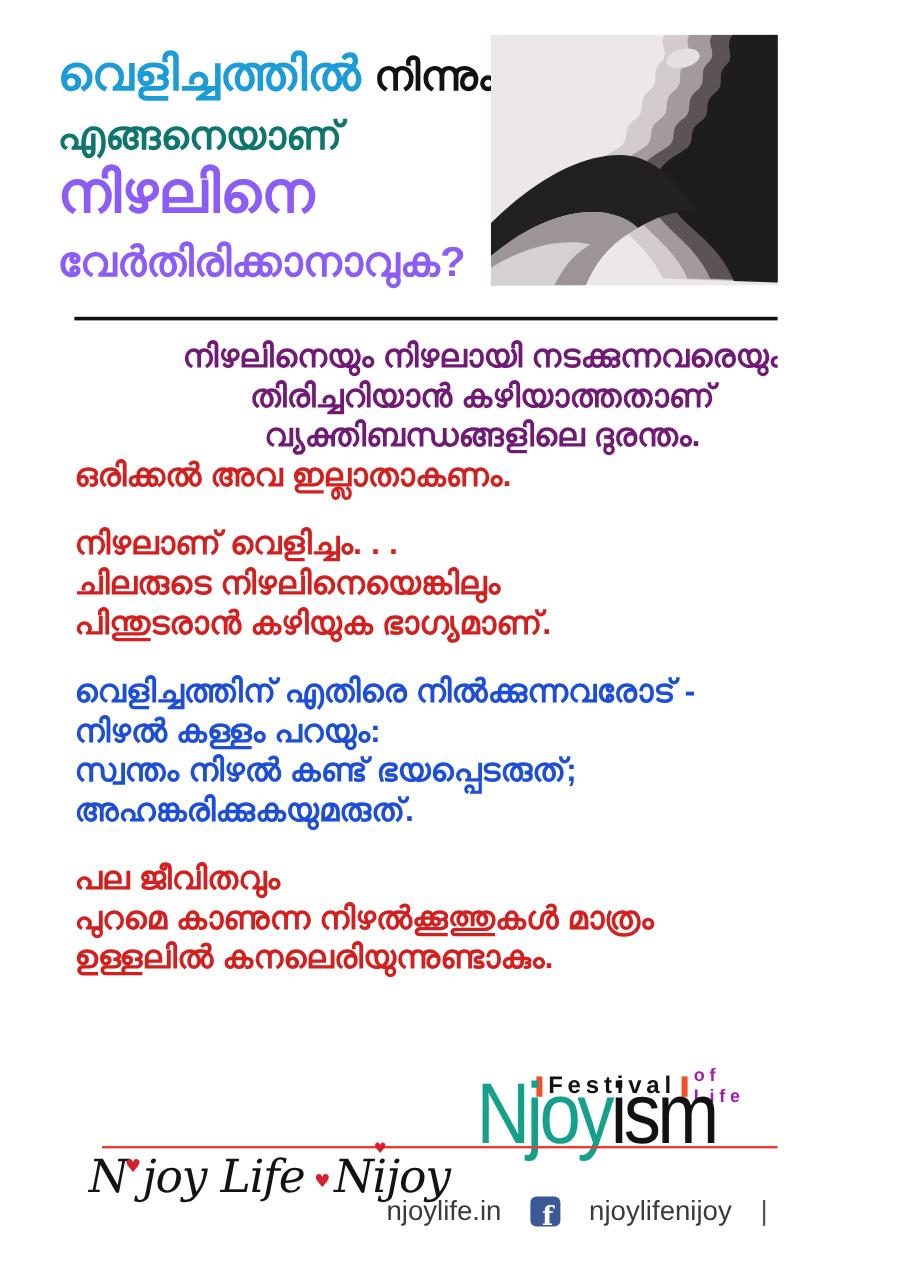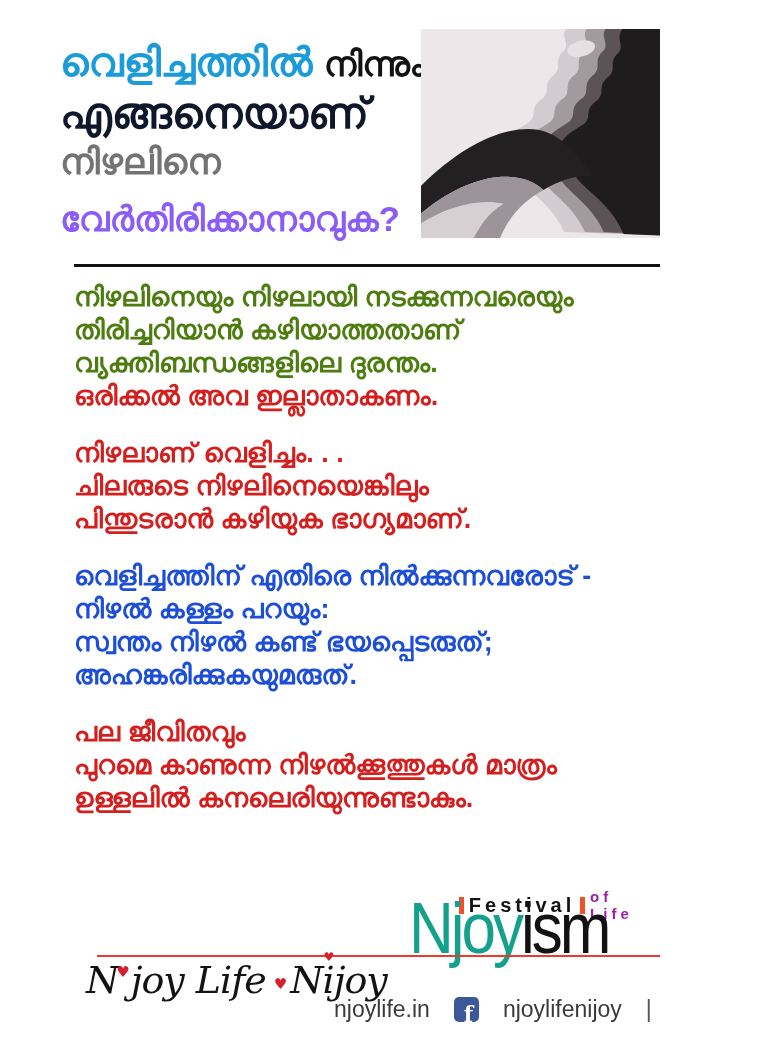--- a/index.html
+++ b/index.html
@@ -1,37 +1,37 @@
 <!DOCTYPE html>
 <html><head>
 <meta charset="utf-8">
 <style>
   html,body{margin:0;padding:0;background:#fff;}
   .page{
     position:relative;width:648px;height:1063px;background:#ffffff;
-    font-family:"Liberation Sans", sans-serif;overflow:hidden;margin-left:12px;
+    font-family:"Liberation Sans", sans-serif;overflow:hidden;
   }
   
   .title-line{position:absolute;left:48px;white-space:nowrap;font-weight:700;}
   .t1{top:38px;font-size:40px;line-height:48px;}
   .t1 .w1{color:#1B9BD8;}
   .t1 .w2{color:#121212;font-size:35px;}
-  .t2{top:91px;font-size:43px;line-height:44px;color:#0f172a;}
-  .t3{top:131px;font-size:36px;line-height:62px;color:#737373;}
+  .t2{top:91px;font-size:33px;line-height:44px;color:#0f766e;}
+  .t3{top:131px;font-size:48px;line-height:62px;color:#8b5cf6;}
   .t4{top:197px;font-size:35px;line-height:44px;color:#8b5cf6;}
   
   .artwork{position:absolute;left:409px;top:29px;width:308px;height:209px;}
   .artwork svg{display:block;width:100%;height:100%;}
   
   .sep{position:absolute;left:62px;top:264px;width:665px;height:3px;background:#111111;}
   
   .body-text{position:absolute;left:62px;top:281px;width:680px;font-weight:700;font-size:27px;}
   .block{margin:0 0 24px 0;}
   .line{line-height:33px;white-space:nowrap;}
-  .c-black{color:#4d7c0f;}
+  .c-black{color:#701a75;text-align:center;}
   .c-red{color:#D41F1F;}
   .c-navy{color:#1d4ed8;}
   
   .festival-row{position:absolute;left:447px;top:888px;display:flex;align-items:center;gap:5px;}
   .obar{display:inline-block;width:5px;height:17px;background:#F0512A;}
   .festival{font-size:20px;font-weight:700;letter-spacing:4px;color:#121212;}
   .oflife{font-size:15px;font-weight:700;letter-spacing:4px;color:#a21caf;}
   .njoyism{
     position:absolute;left:397px;top:893px;font-size:62px;line-height:62px;
     letter-spacing:-3px;font-weight:400;transform:scaleY(1.16);transform-origin:top left;

